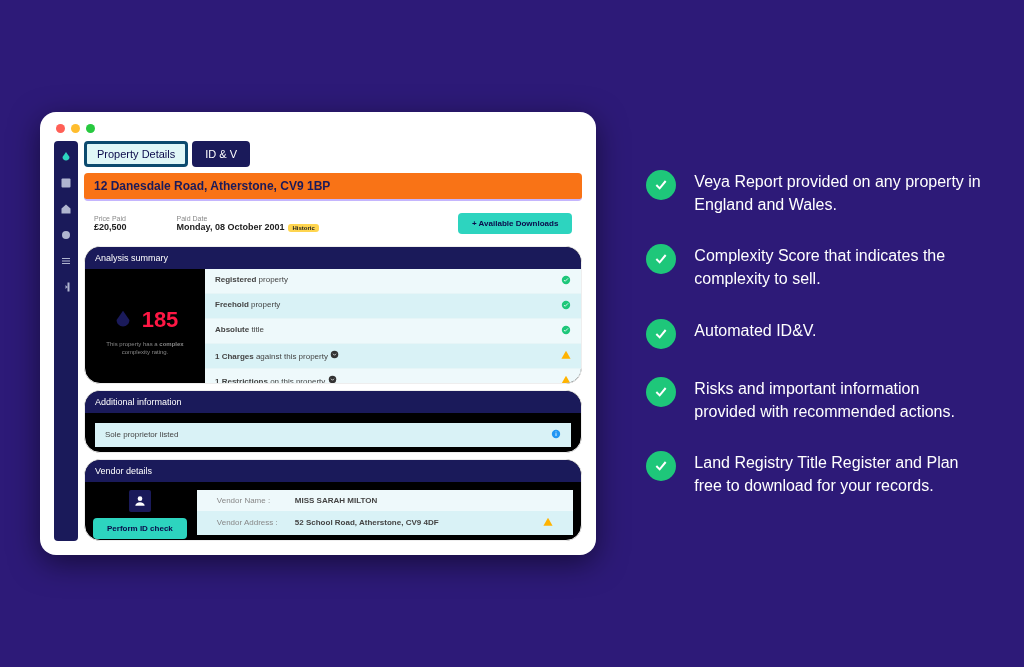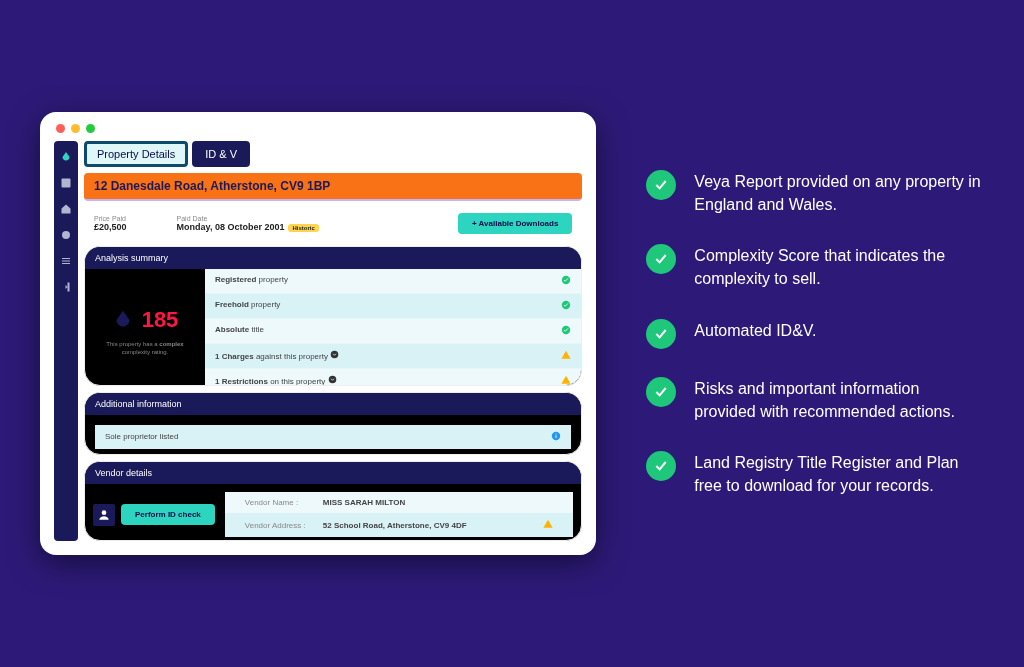--- a/index.html
+++ b/index.html
@@ -34,21 +34,21 @@
 .item{display:flex;justify-content:space-between;padding:6px 10px;font-size:8px;border-bottom:1px solid #e6f5f7}
 .item:nth-child(odd){background:#eef9fb}
 .item:nth-child(even){background:#d9f2f6}
 .item b{font-weight:bold}
 .ok svg{width:10px;height:10px}
 .warn svg{width:10px;height:10px}
 .info svg{width:10px;height:10px}
 .pcontent{padding:10px}
 .sole{background:#d9f2f6;padding:6px 10px;display:flex;justify-content:space-between;align-items:center;font-size:8px}
 .vendor{display:flex;gap:10px;padding:8px}
-.vleft{display:flex;flex-direction:row;align-items:center;gap:6px}
+.vleft{display:flex;flex-direction:column;align-items:center;gap:6px}
 .avatar{width:22px;height:22px;background:#1a1a5a;border-radius:2px;display:flex;align-items:center;justify-content:center}
 .avatar svg{width:14px;height:14px;fill:#fff}
 .idbtn{background:#2dd4bf;color:#0a0a4a;border:none;padding:6px 14px;border-radius:4px;font-size:8px;font-weight:bold}
 .vright{flex:1;display:flex;flex-direction:column}
 .vitem{display:flex;gap:8px;padding:6px 20px;font-size:8px;align-items:center}
 .vitem:first-child{background:#eef9fb}
 .vitem:last-child{background:#d9f2f6}
 .vlbl{color:#888;width:70px}
 .features{width:340px;display:flex;flex-direction:column;gap:28px}
 .feat{display:flex;gap:18px;color:#fff;font-size:16px;line-height:1.45}

